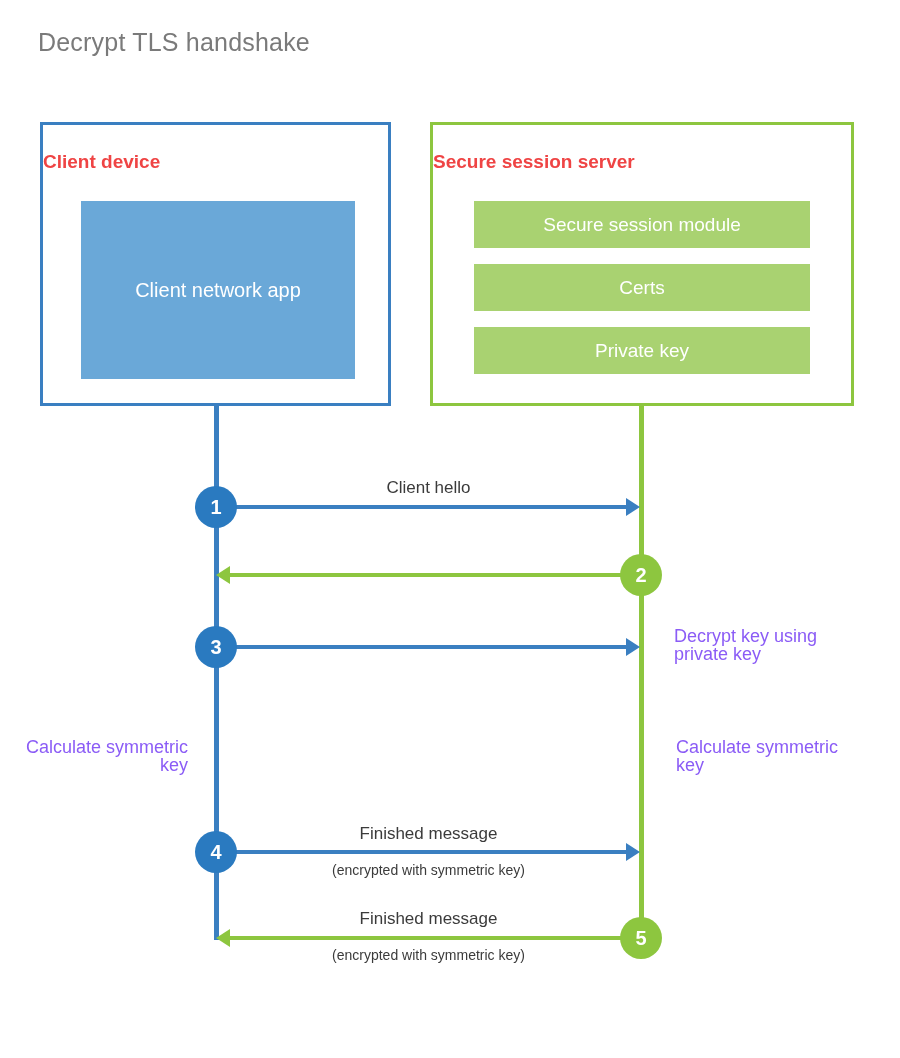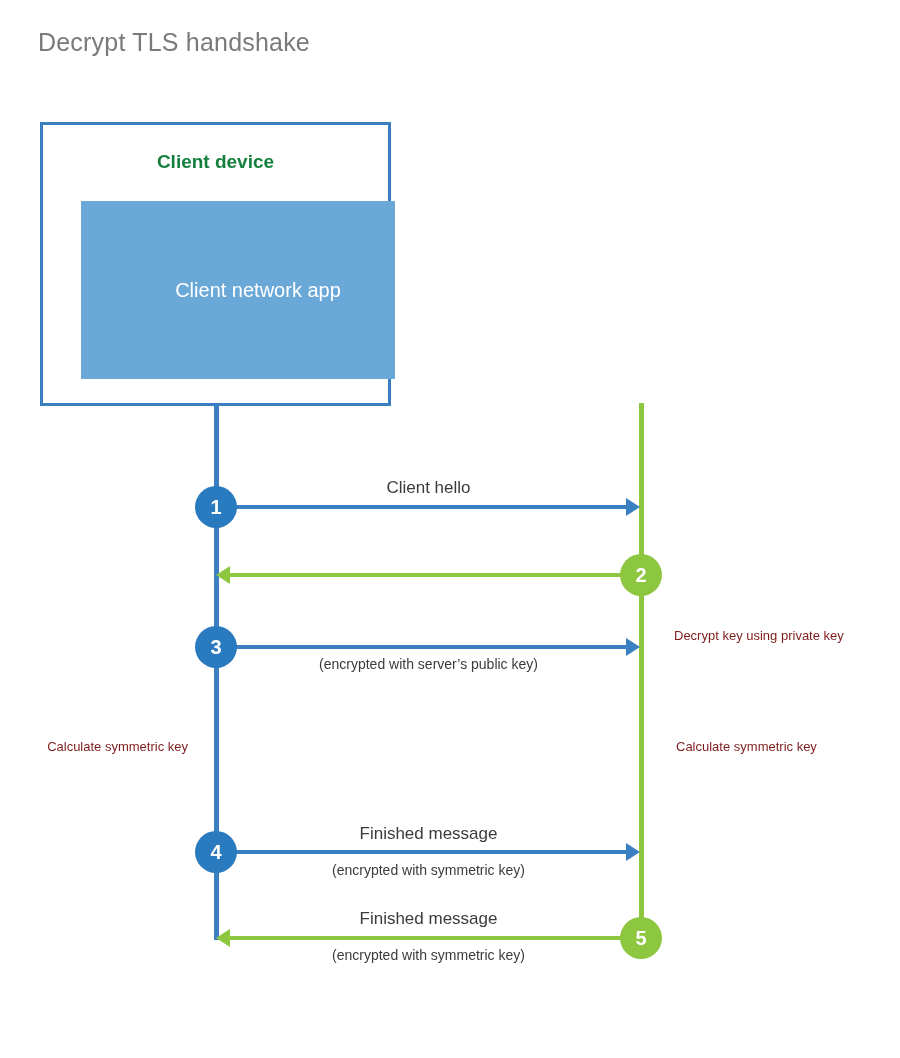--- a/index.html
+++ b/index.html
@@ -50,38 +50,36 @@
     top: 122px;
     width: 424px;
     height: 284px;
     border: 3px solid #8dc63f;
   }
   .party-title {
     position: absolute;
     left: 0;
     right: 0;
     top: 26px;
-    text-align: center;
     font-size: 19px;
     font-weight: bold;
-    color: #15803d;
+    color: #ef4444;
   }
 
   
   #client-app-block {
     position: absolute;
     left: 38px;
     top: 76px;
     width: 274px;
     height: 178px;
     background: #6aa8d8;
     display: flex;
     align-items: center;
     justify-content: center;
-    padding-left: 40px;
   }
   #client-app-block .block-label {
     color: #ffffff;
     font-size: 20px;
     line-height: 28px;
     text-align: center;
     width: 190px;
   }
   .server-block {
     position: absolute;
@@ -159,58 +157,69 @@
     text-align: center;
     color: #3b3b3b;
     white-space: nowrap;
   }
   .msg-label.primary { font-size: 17px; }
   .msg-label.secondary { font-size: 14px; }
 
   
   .side-note {
     position: absolute;
-    font-size: 13px;
+    font-size: 18px;
     line-height: 18px;
-    color: #7f1d1d;
+    color: #8b5cf6;
   }
   .side-note.align-right { text-align: right; }
   .side-note.align-left { text-align: left; }
 </style>
 </head>
 <body>
 
 <div id="diagram-root">
 
   <div class="page-title">Decrypt TLS handshake</div>
 
   <div class="party-box" id="client-box">
     <div class="party-title">Client device</div>
     <div id="client-app-block">
       <div class="block-label">Client network app</div>
     </div>
   </div>
 
+  <div class="party-box" id="server-box">
+    <div class="party-title">Secure session server</div>
+    <div class="server-block" id="server-block-0">
+      <div class="block-label">Secure session module</div>
+    </div>
+    <div class="server-block" id="server-block-1">
+      <div class="block-label">Certs</div>
+    </div>
+    <div class="server-block" id="server-block-2">
+      <div class="block-label">Private key</div>
+    </div>
+  </div>
 
   <div class="lifeline" id="client-lifeline"></div>
   <div class="lifeline" id="server-lifeline"></div>
 
   <div class="msg-label primary" style="left:216px; top:478px; width:425px;">Client hello</div>
   <div class="msg-line blue" style="left:216px; top:505px; width:412px;"></div>
   <div class="arrow-head right-blue" style="left:626px; top:498px;"></div>
   <div class="step-circle blue" style="left:195px; top:486px;">1</div>
 
   <div class="msg-line green" style="left:229px; top:573px; width:399px;"></div>
   <div class="arrow-head left-green" style="left:216px; top:566px;"></div>
   <div class="step-circle green" style="left:620px; top:554px;">2</div>
 
   <div class="msg-line blue" style="left:216px; top:645px; width:412px;"></div>
   <div class="arrow-head right-blue" style="left:626px; top:638px;"></div>
   <div class="step-circle blue" style="left:195px; top:626px;">3</div>
-  <div class="msg-label secondary" style="left:216px; top:656px; width:425px;">(encrypted with server’s public key)</div>
   <div class="side-note align-left" style="left:674px; top:627px; width:190px;">Decrypt key using private key</div>
 
   <div class="side-note align-right" style="left:20px; top:738px; width:168px;">Calculate symmetric key</div>
   <div class="side-note align-left" style="left:676px; top:738px; width:190px;">Calculate symmetric key</div>
 
   <div class="msg-label primary" style="left:216px; top:824px; width:425px;">Finished message</div>
   <div class="msg-line blue" style="left:216px; top:850px; width:412px;"></div>
   <div class="arrow-head right-blue" style="left:626px; top:843px;"></div>
   <div class="step-circle blue" style="left:195px; top:831px;">4</div>
   <div class="msg-label secondary" style="left:216px; top:862px; width:425px;">(encrypted with symmetric key)</div>

